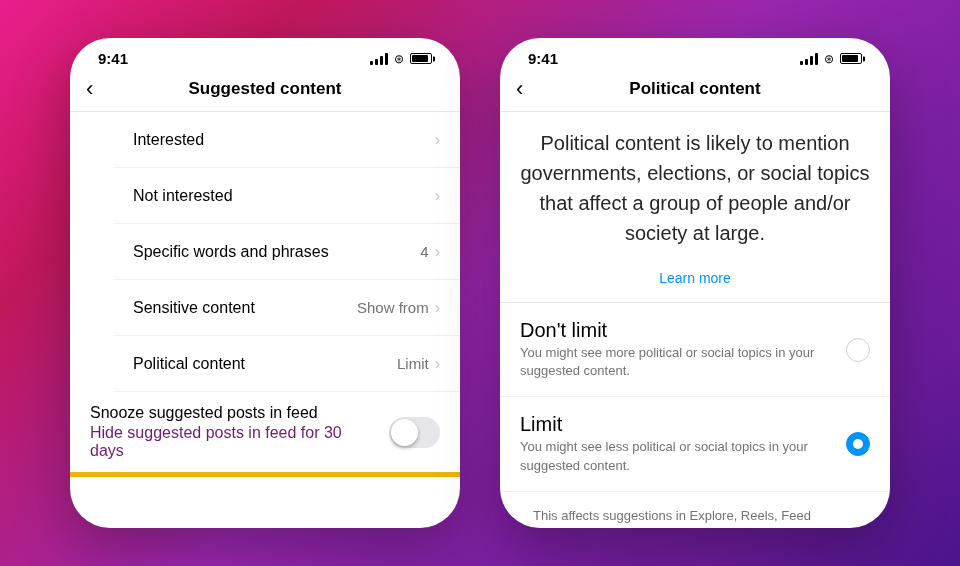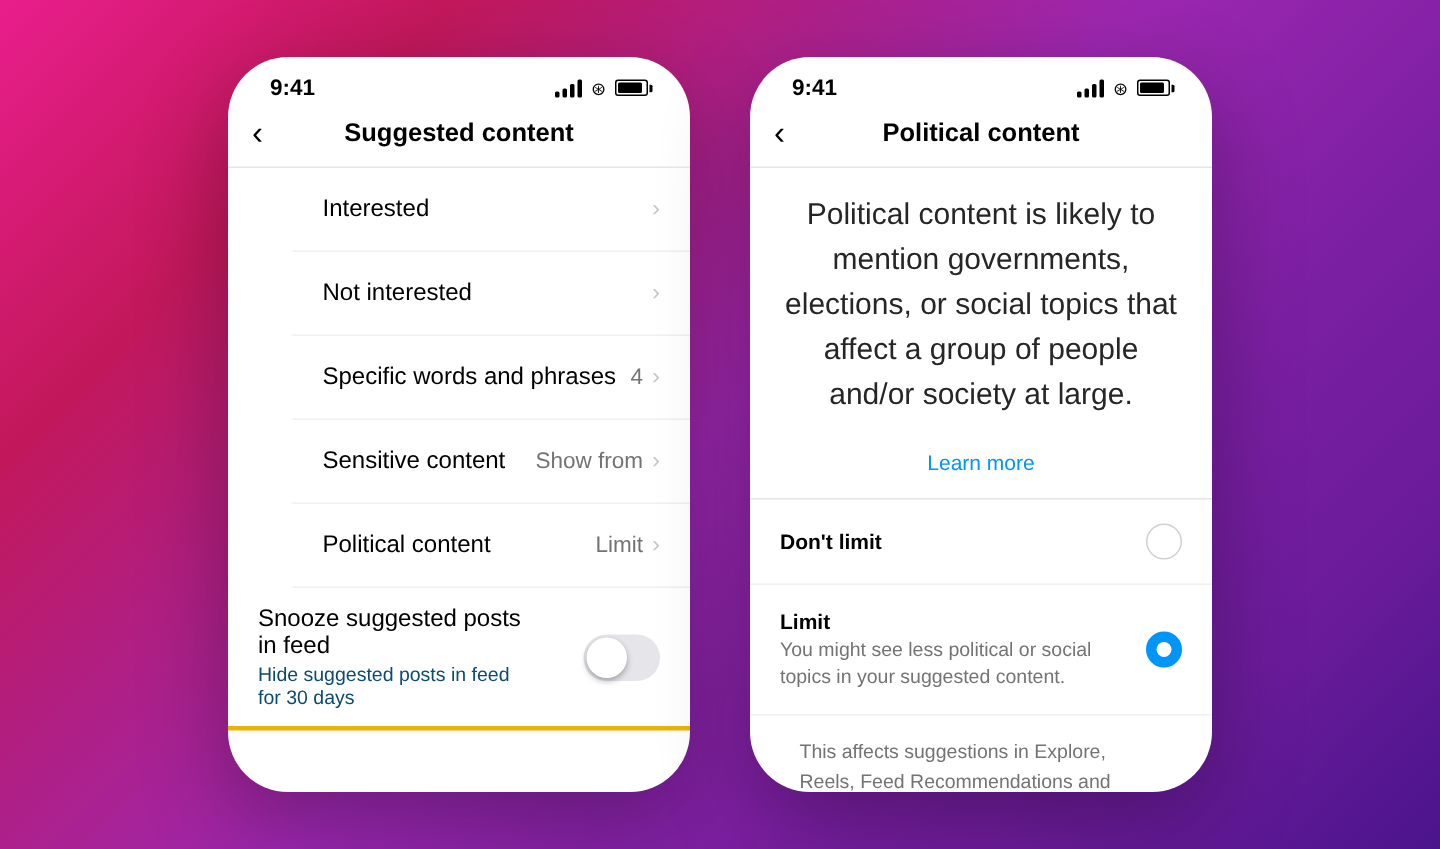--- a/index.html
+++ b/index.html
@@ -10,21 +10,21 @@
       overflow: hidden;
       font-family: -apple-system, BlinkMacSystemFont, 'Helvetica Neue', Arial, sans-serif;
       background: linear-gradient(135deg, #e91e8c 0%, #c2185b 20%, #9c27b0 50%, #7b1fa2 70%, #6a1b9a 85%, #4a148c 100%);
       display: flex;
       align-items: center;
       justify-content: center;
       gap: 40px;
     }
 
     .phone {
-      width: 308px;
+      width: 390px;
       height: 490px;
       background: #fff;
       border-radius: 40px;
       overflow: hidden;
       display: flex;
       flex-direction: column;
       box-shadow: 0 20px 60px rgba(0,0,0,0.3);
     }
 
     
@@ -187,33 +187,33 @@
       box-shadow: 0 2px 4px rgba(0,0,0,0.3);
       transition: left 0.2s;
     }
 
     
     .menu-item-with-sub {
       display: flex;
       align-items: center;
       justify-content: center;
       padding: 12px 20px;
-      border-bottom: 3px solid #eab308;
+      border-bottom: 5px solid #eab308;
       min-height: 64px;
       cursor: pointer;
       gap: 37px;
     }
 
     .menu-item-text-group {
       flex: 1;
     }
 
     .menu-item-subtitle {
-      font-size: 13px;
-      color: #0c4a6e;
+      font-size: 16px;
+      color: #701a75;
       margin-top: 2px;
     }
 
     
     .description-box {
       padding: 16px 20px;
       text-align: center;
       border-bottom: 1px solid #e5e5e5;
     }
 
@@ -239,22 +239,22 @@
       border-bottom: 1px solid #f0f0f0;
       cursor: pointer;
     }
 
     .option-text-group {
       flex: 1;
       padding-right: 16px;
     }
 
     .option-label {
-      font-size: 14px;
-      font-weight: 700;
+      font-size: 20px;
+      font-weight: 400;
       color: #000;
     }
 
     .option-sublabel {
       font-size: 13px;
       color: #737373;
       line-height: 1.4;
       margin-top: 2px;
     }
 
@@ -401,20 +401,21 @@
   </div>
 
   <div class="description-box">
     <p class="description-text">Political content is likely to mention governments, elections, or social topics that affect a group of people and/or society at large.</p>
     <a class="learn-more">Learn more</a>
   </div>
 
   <div class="option-item">
     <div class="option-text-group">
       <div class="option-label">Don't limit</div>
+      <div class="option-sublabel">You might see more political or social topics in your suggested content.</div>
     </div>
     <div class="radio-btn">
     </div>
   </div>
 
   <div class="option-item">
     <div class="option-text-group">
       <div class="option-label">Limit</div>
       <div class="option-sublabel">You might see less political or social topics in your suggested content.</div>
     </div>

